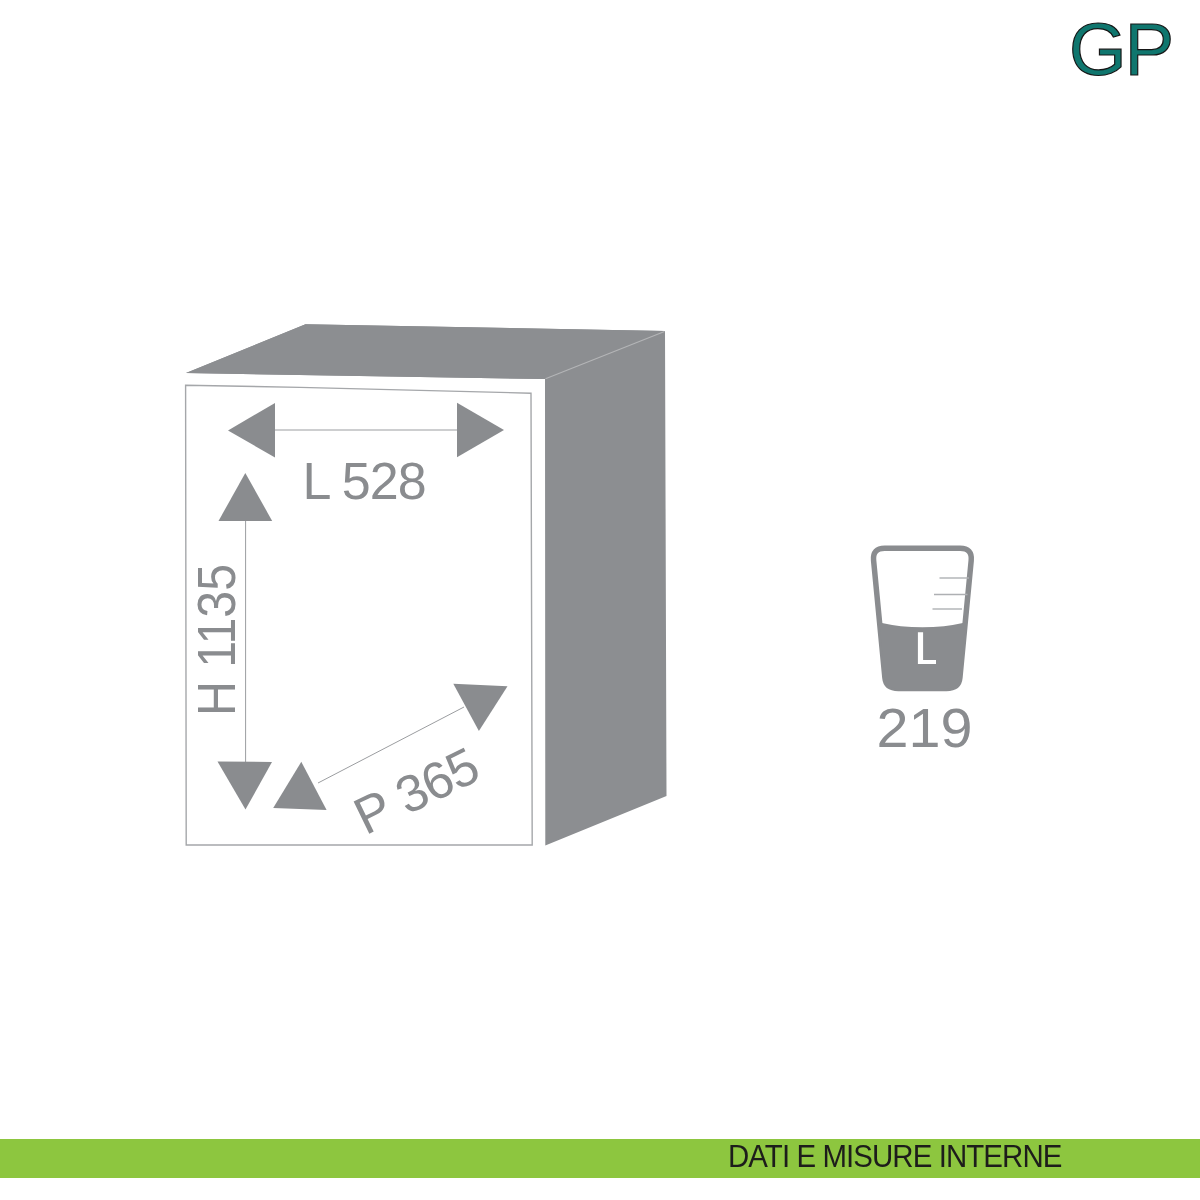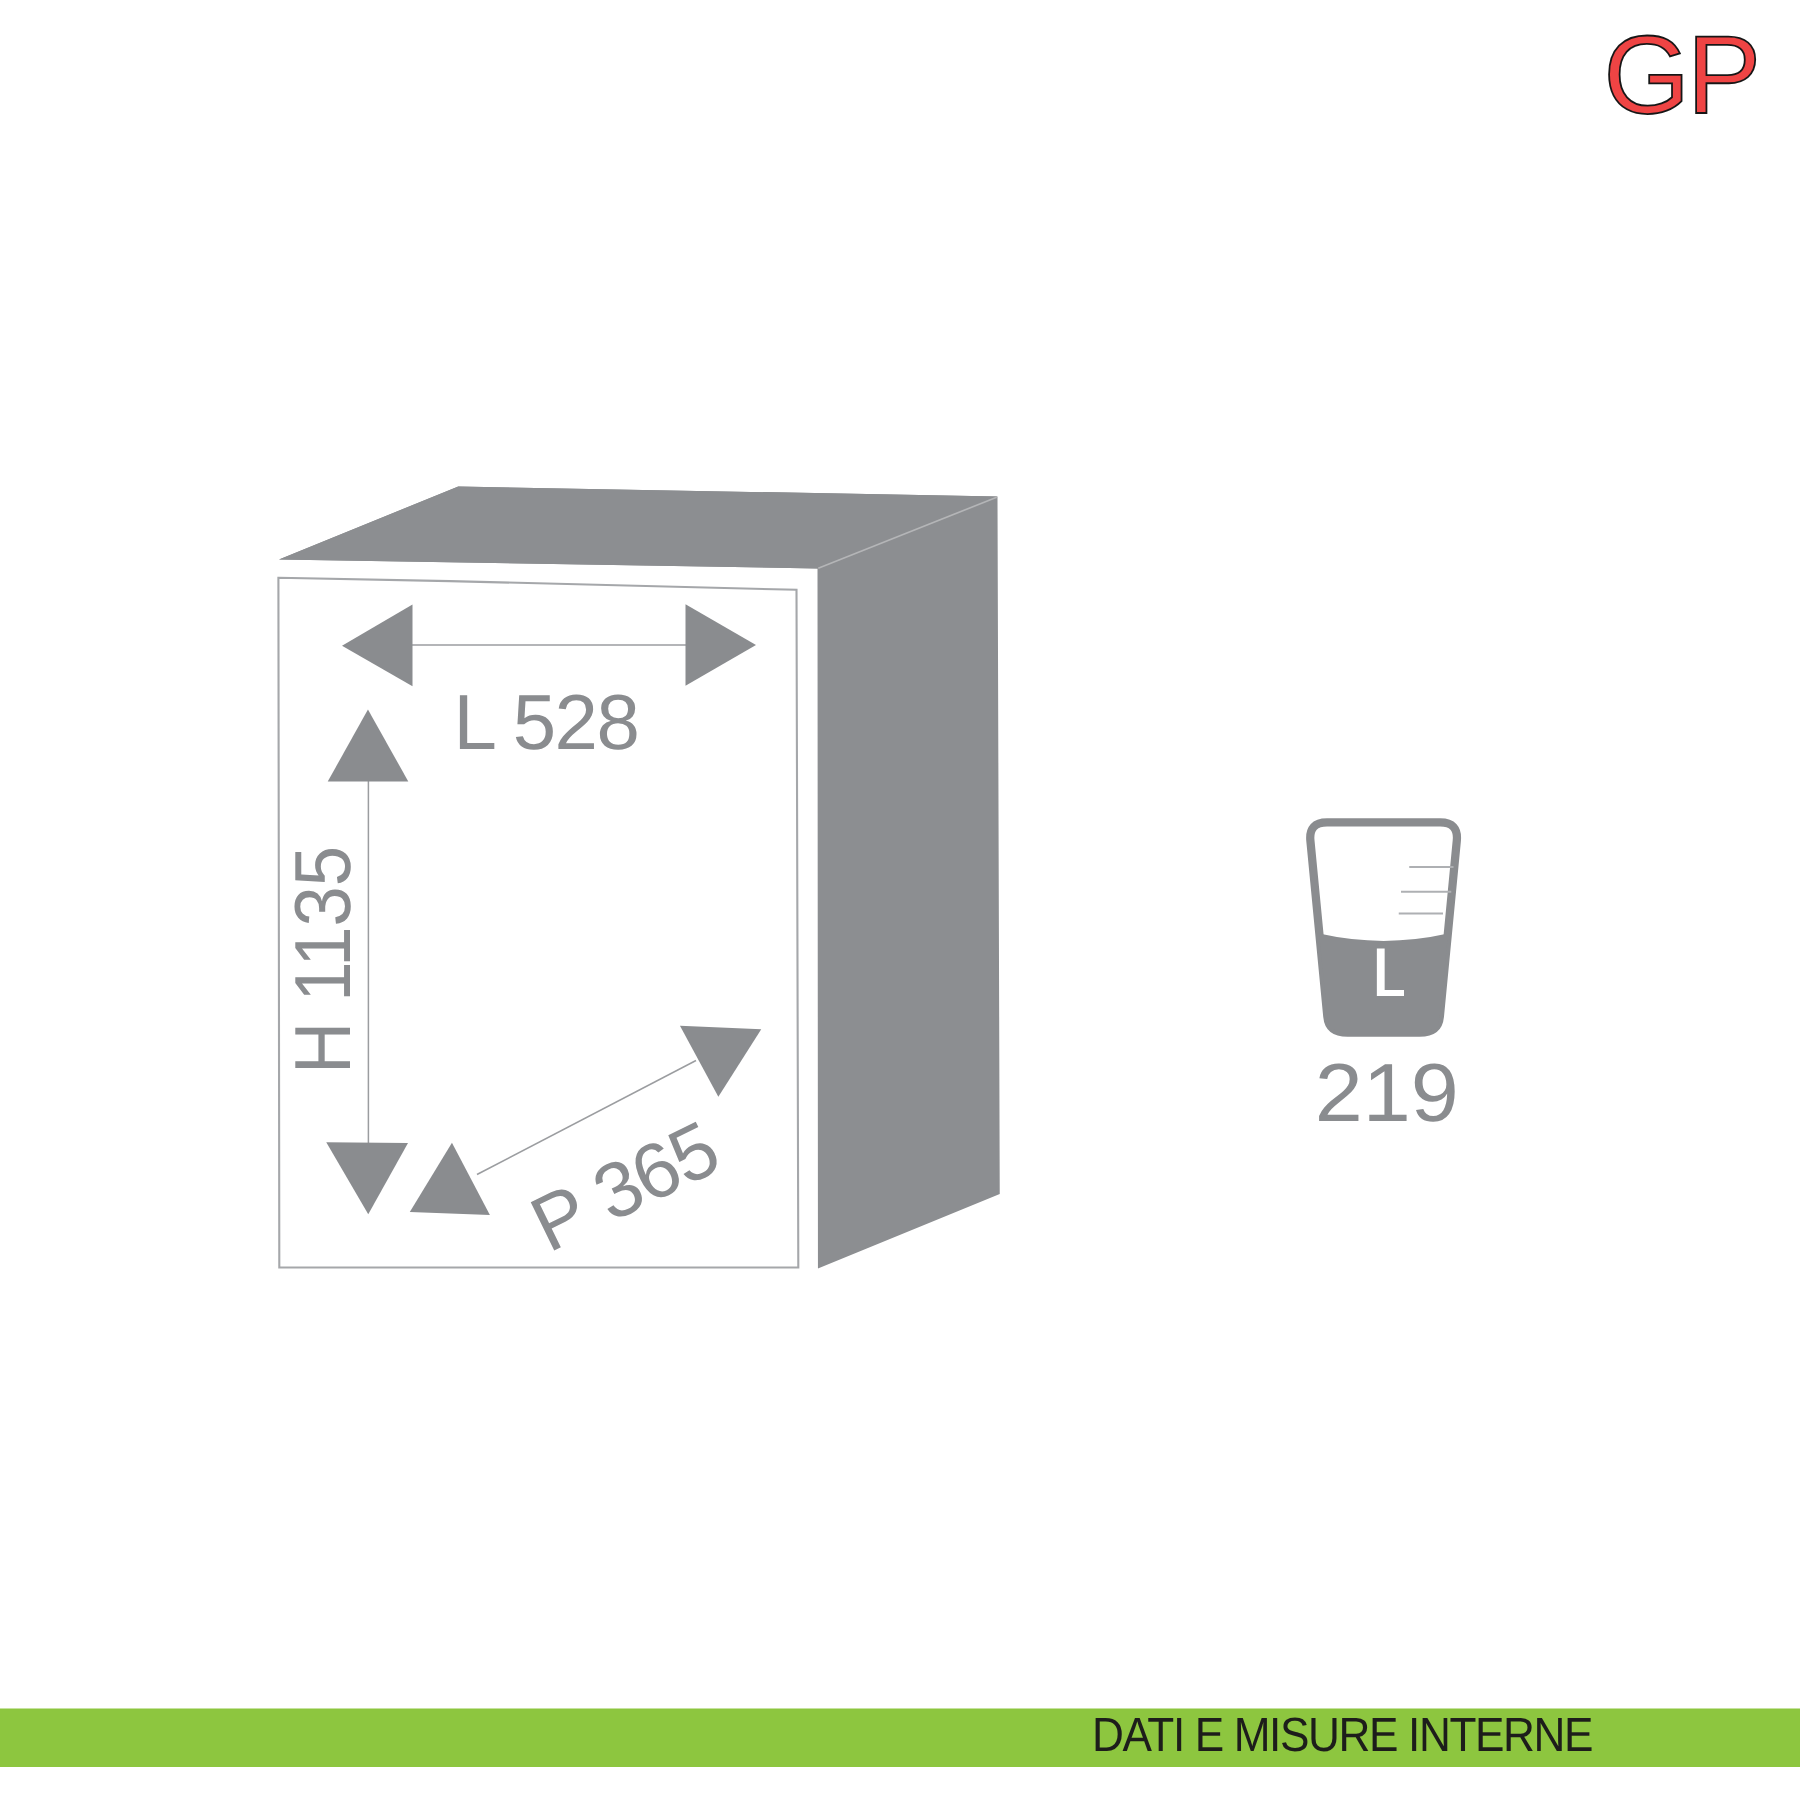--- a/index.html
+++ b/index.html
@@ -1,18 +1,18 @@
 <!DOCTYPE html>
 <html><head>
 <meta charset="utf-8">
 <style>
   html,body{margin:0;padding:0;}
   body{width:1200px;height:1200px;background:#ffffff;position:relative;overflow:hidden;
        font-family:"Liberation Sans",sans-serif;}
-  .gp{position:absolute;top:7px;right:28px;font-size:74px;font-weight:400;color:#ef4444;
+  .gp{position:absolute;top:7px;right:28px;font-size:74px;font-weight:400;color:#0f766e;
       letter-spacing:-2px;transform:scaleX(1);transform-origin:right top;
       -webkit-text-stroke:1.2px #161616;}
   .bar{position:absolute;left:0;top:1139px;width:1200px;height:39px;background:#8dc63f;}
   .bartext{position:absolute;top:1138px;right:139px;font-size:32px;color:#1d1d1b;
       letter-spacing:-1px;transform:scaleX(0.92);transform-origin:right center;}
   svg{position:absolute;left:0;top:0;}
 </style>
 </head>
 <body>
 

